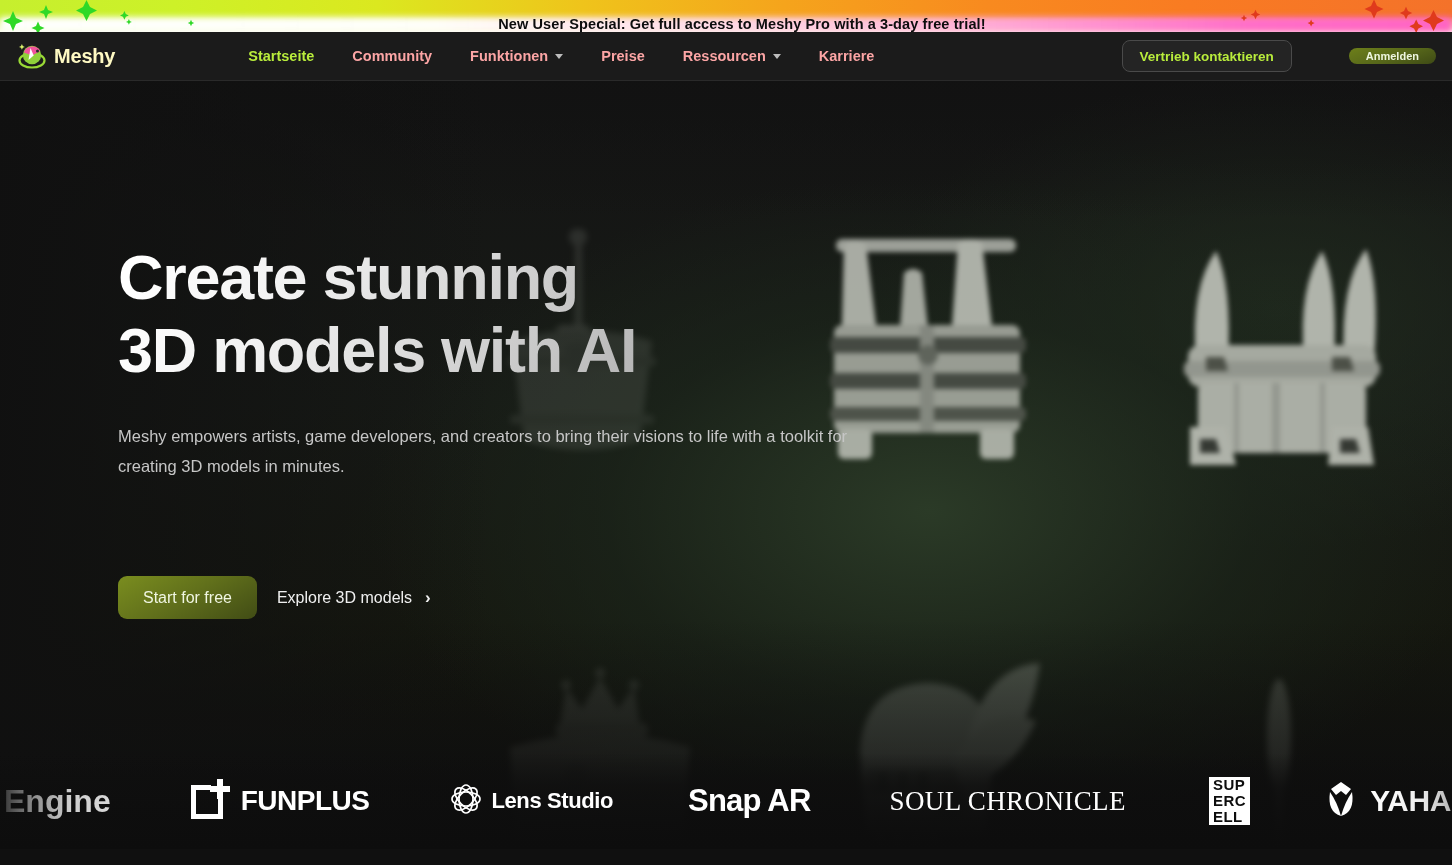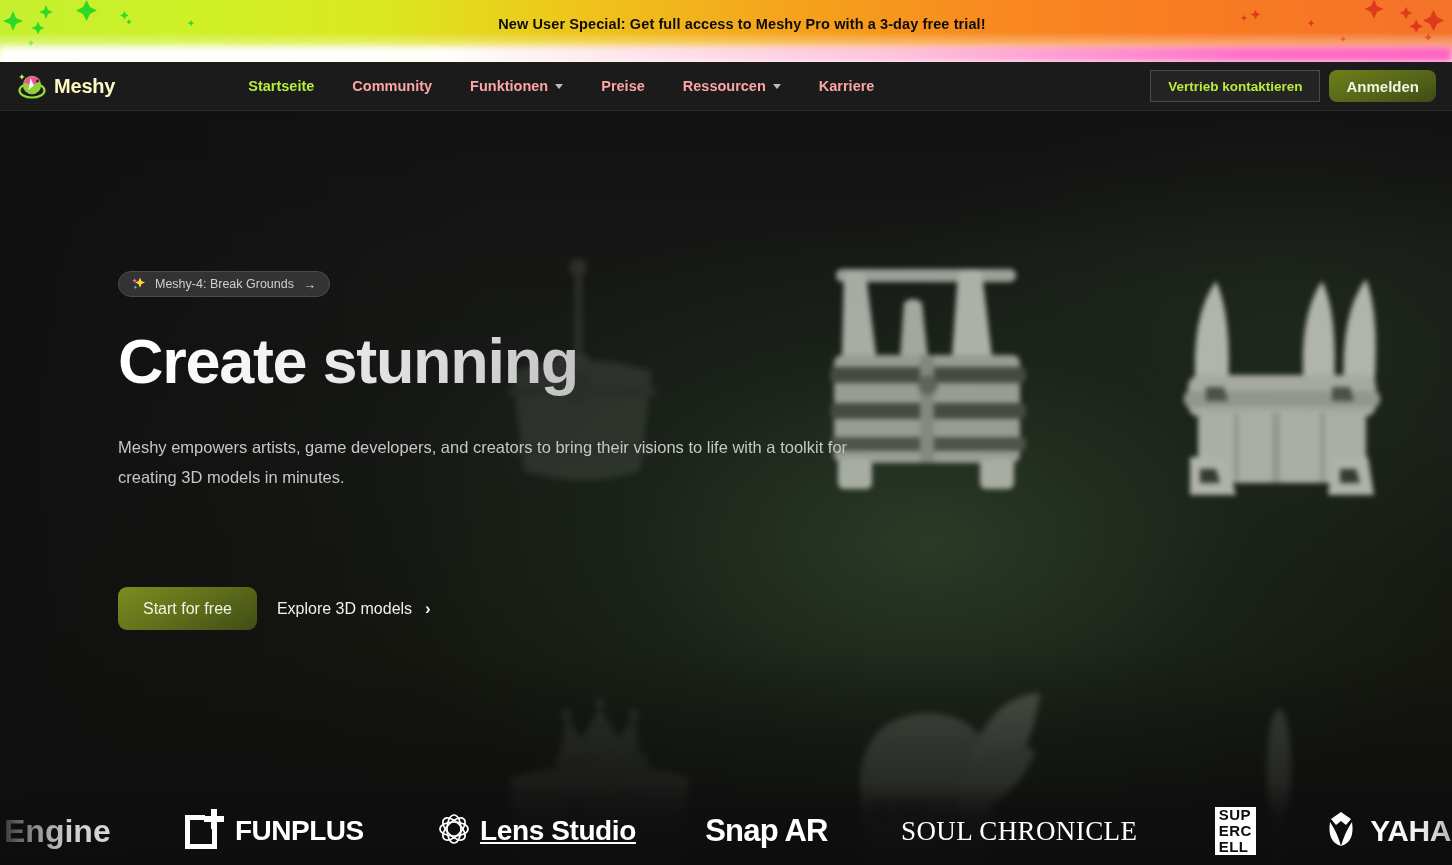--- a/index.html
+++ b/index.html
@@ -1,21 +1,21 @@
 <!DOCTYPE html>
 <html><head>
 <meta charset="utf-8">
 <style>
   * { margin:0; padding:0; box-sizing:border-box; }
   html,body { width:1452px; height:865px; overflow:hidden; background:#101010; }
   body { font-family:"Liberation Sans", sans-serif; -webkit-font-smoothing:antialiased; }
 
   
   .promo-banner{
-    position:relative; width:1452px; height:62px; overflow:hidden;
+    position:relative; width:1452px; height:32px; overflow:hidden;
     background:
       linear-gradient(to bottom, rgba(255,255,255,0) 52%, rgba(255,255,255,.92) 100%),
       linear-gradient(to right,
         #c6ef2e 0%, #cdf128 12%, #dbe81f 26%, #efc41b 40%,
         #f5a41c 54%, #f88a1f 68%, #f97b22 82%, #f4722a 100%);
     padding-left: 32px;
   }
   .promo-banner::after{
     content:""; position:absolute; left:0; right:0; bottom:0; height:15px;
     background:linear-gradient(to right,
@@ -41,29 +41,29 @@
   .nav-links{ display:flex; align-items:center; gap:0; margin-left:114px; }
   .nav-item{
     display:flex; align-items:center; gap:7px; padding:0 19px; height:49px;
     font-size:14.5px; color:#fca5a5; cursor:pointer; white-space:nowrap;font-weight:bold;
   }
   .nav-item.active{ color:#b9ed3c; font-weight:bold; }
   .caret{ width:0;height:0;border-left:4px solid transparent;border-right:4px solid transparent;border-top:5px solid #bdbdbd; display:inline-block; }
 
   .nav-actions{ position:absolute; right:16px; display:flex; align-items:center; gap:9px; }
   .btn-outline{
-    height:32px; padding:0 17px; border-radius:0; border:1px solid #4a4a4a;
+    height:32px; padding:0 17px; border-radius:8px; border:1px solid #4a4a4a;
     background:#242424; color:#b9ed3c; font-size:13.5px; font-weight:bold;
     display:flex; align-items:center; cursor:pointer;
   }
   .btn-primary{
-    height:32px; padding:0 17px; border-radius:8px; border:none;
+    height:16px; padding:0 17px; border-radius:8px; border:none;
     background:linear-gradient(160deg,#6d7f1a 0%,#56661a 55%,#3e4a15 100%);
-    color:#eef6df; font-size:15px; font-weight:bold;
-    display:flex; align-items:center; cursor:pointer;
+    color:#eef6df; font-size:11px; font-weight:bold;
+    display:flex; align-items:center; cursor:pointer;margin-left:48px;
   }
 
   
   .hero{ position:relative; width:1452px; height:768px; overflow:hidden; background:#121212; }
   .hero-bg{
     position:absolute; inset:0;
     background:
       radial-gradient(ellipse 720px 430px at 64% 56%, rgba(44,60,40,.95) 0%, rgba(28,38,27,.65) 45%, rgba(18,20,18,0) 78%),
       radial-gradient(ellipse 560px 330px at 88% 30%, rgba(34,46,32,.75) 0%, rgba(18,22,18,0) 72%),
       linear-gradient(to bottom, #141414 0%, #171a16 42%, #15170f 72%, #101010 100%);
@@ -111,21 +111,21 @@
     position:absolute; left:0; right:0; bottom:0; height:96px; z-index:7;
     display:flex; align-items:center; justify-content:space-between;
     padding:0 0 0 0;
     background:linear-gradient(to bottom, rgba(14,14,14,0) 0%, rgba(14,14,14,.72) 34%, #0d0d0d 100%);
   }
   .brand{ color:#fff; display:flex; align-items:center; gap:9px; flex:0 0 auto; white-space:nowrap; }
   .b-engine{ font-size:32px; font-weight:bold; color:#b6b6b6; margin-left:2px;
     background:linear-gradient(to right,#3a3a3a 0%,#8e8e8e 28%,#cfcfcf 62%,#d8d8d8 100%);
     -webkit-background-clip:text; background-clip:text; color:transparent; }
   .b-funplus{ font-size:28px; font-weight:bold; letter-spacing:-.5px; }
-  .b-lens{ font-size:28px; font-weight:bold; letter-spacing:-.4px;text-decoration:underline; }
+  .b-lens{ font-size:22px; font-weight:bold; letter-spacing:-.4px; }
   .b-snap{ font-size:31px; font-weight:bold; letter-spacing:-.8px; }
   .b-soul{ font-family:"Liberation Serif", serif; font-size:27px; letter-spacing:.4px; }
   .b-super{ font-size:15px; font-weight:bold; line-height:14px; letter-spacing:.5px; text-align:left; }
   .b-yaha{ font-size:30px; font-weight:bold; letter-spacing:-.3px;
     background:linear-gradient(to right,#ffffff 0%,#efefef 40%,#9a9a9a 78%,#6d6d6d 100%);
     -webkit-background-clip:text; background-clip:text; color:transparent; }
   .sc-box{ background:#fff; color:#0d0d0d; padding:1px 4px; display:block; }
 </style>
 </head>
 <body>
@@ -288,34 +288,24 @@
   <div class="prop dim" style="left:1262px;top:592px;width:34px;height:190px;opacity:.3;">
     <svg viewBox="0 0 34 190" width="34" height="190">
       <ellipse cx="17" cy="64" rx="12" ry="58" fill="#9aa095"></ellipse>
       <rect x="13" y="108" width="8" height="82" rx="4" fill="#8d9389"></rect>
     </svg>
   </div>
 
   <div class="vignette"></div>
 
   <div class="hero-content">
-    <div class="badge">
-      <span>
-        <svg width="14" height="14" viewBox="0 0 14 14">
-          <path d="M8 1.5 l1.5 3.6 l3.6 1.5 l-3.6 1.5 l-1.5 3.6 l-1.5 -3.6 l-3.6 -1.5 l3.6 -1.5 z" fill="#ffd43b"></path>
-          <path d="M2.6 2.2 l.7 1.6 l1.6 .7 l-1.6 .7 l-.7 1.6 l-.7 -1.6 l-1.6 -.7 l1.6 -.7 z" fill="#ff6fc0"></path>
-          <path d="M3.4 9.4 l.55 1.3 l1.3 .55 l-1.3 .55 l-.55 1.3 l-.55 -1.3 l-1.3 -.55 l1.3 -.55 z" fill="#4fd2e8"></path>
-        </svg>
-      </span>
-      <span>Meshy-4: Break Grounds</span>
-      <span class="arrow">→</span>
-    </div>
 
     <h1 class="headline">
       <span>Create stunning</span><br>
+      <span>3D models with AI</span>
     </h1>
 
     <p class="sub">Meshy empowers artists, game developers, and creators to bring their visions to life with a toolkit for creating 3D models in minutes.</p>
 
     <div class="cta-row">
       <button class="cta-primary">Start for free</button>
       <div class="cta-link">
         <span>Explore 3D models</span>
         <span class="chev">›</span>
       </div>

